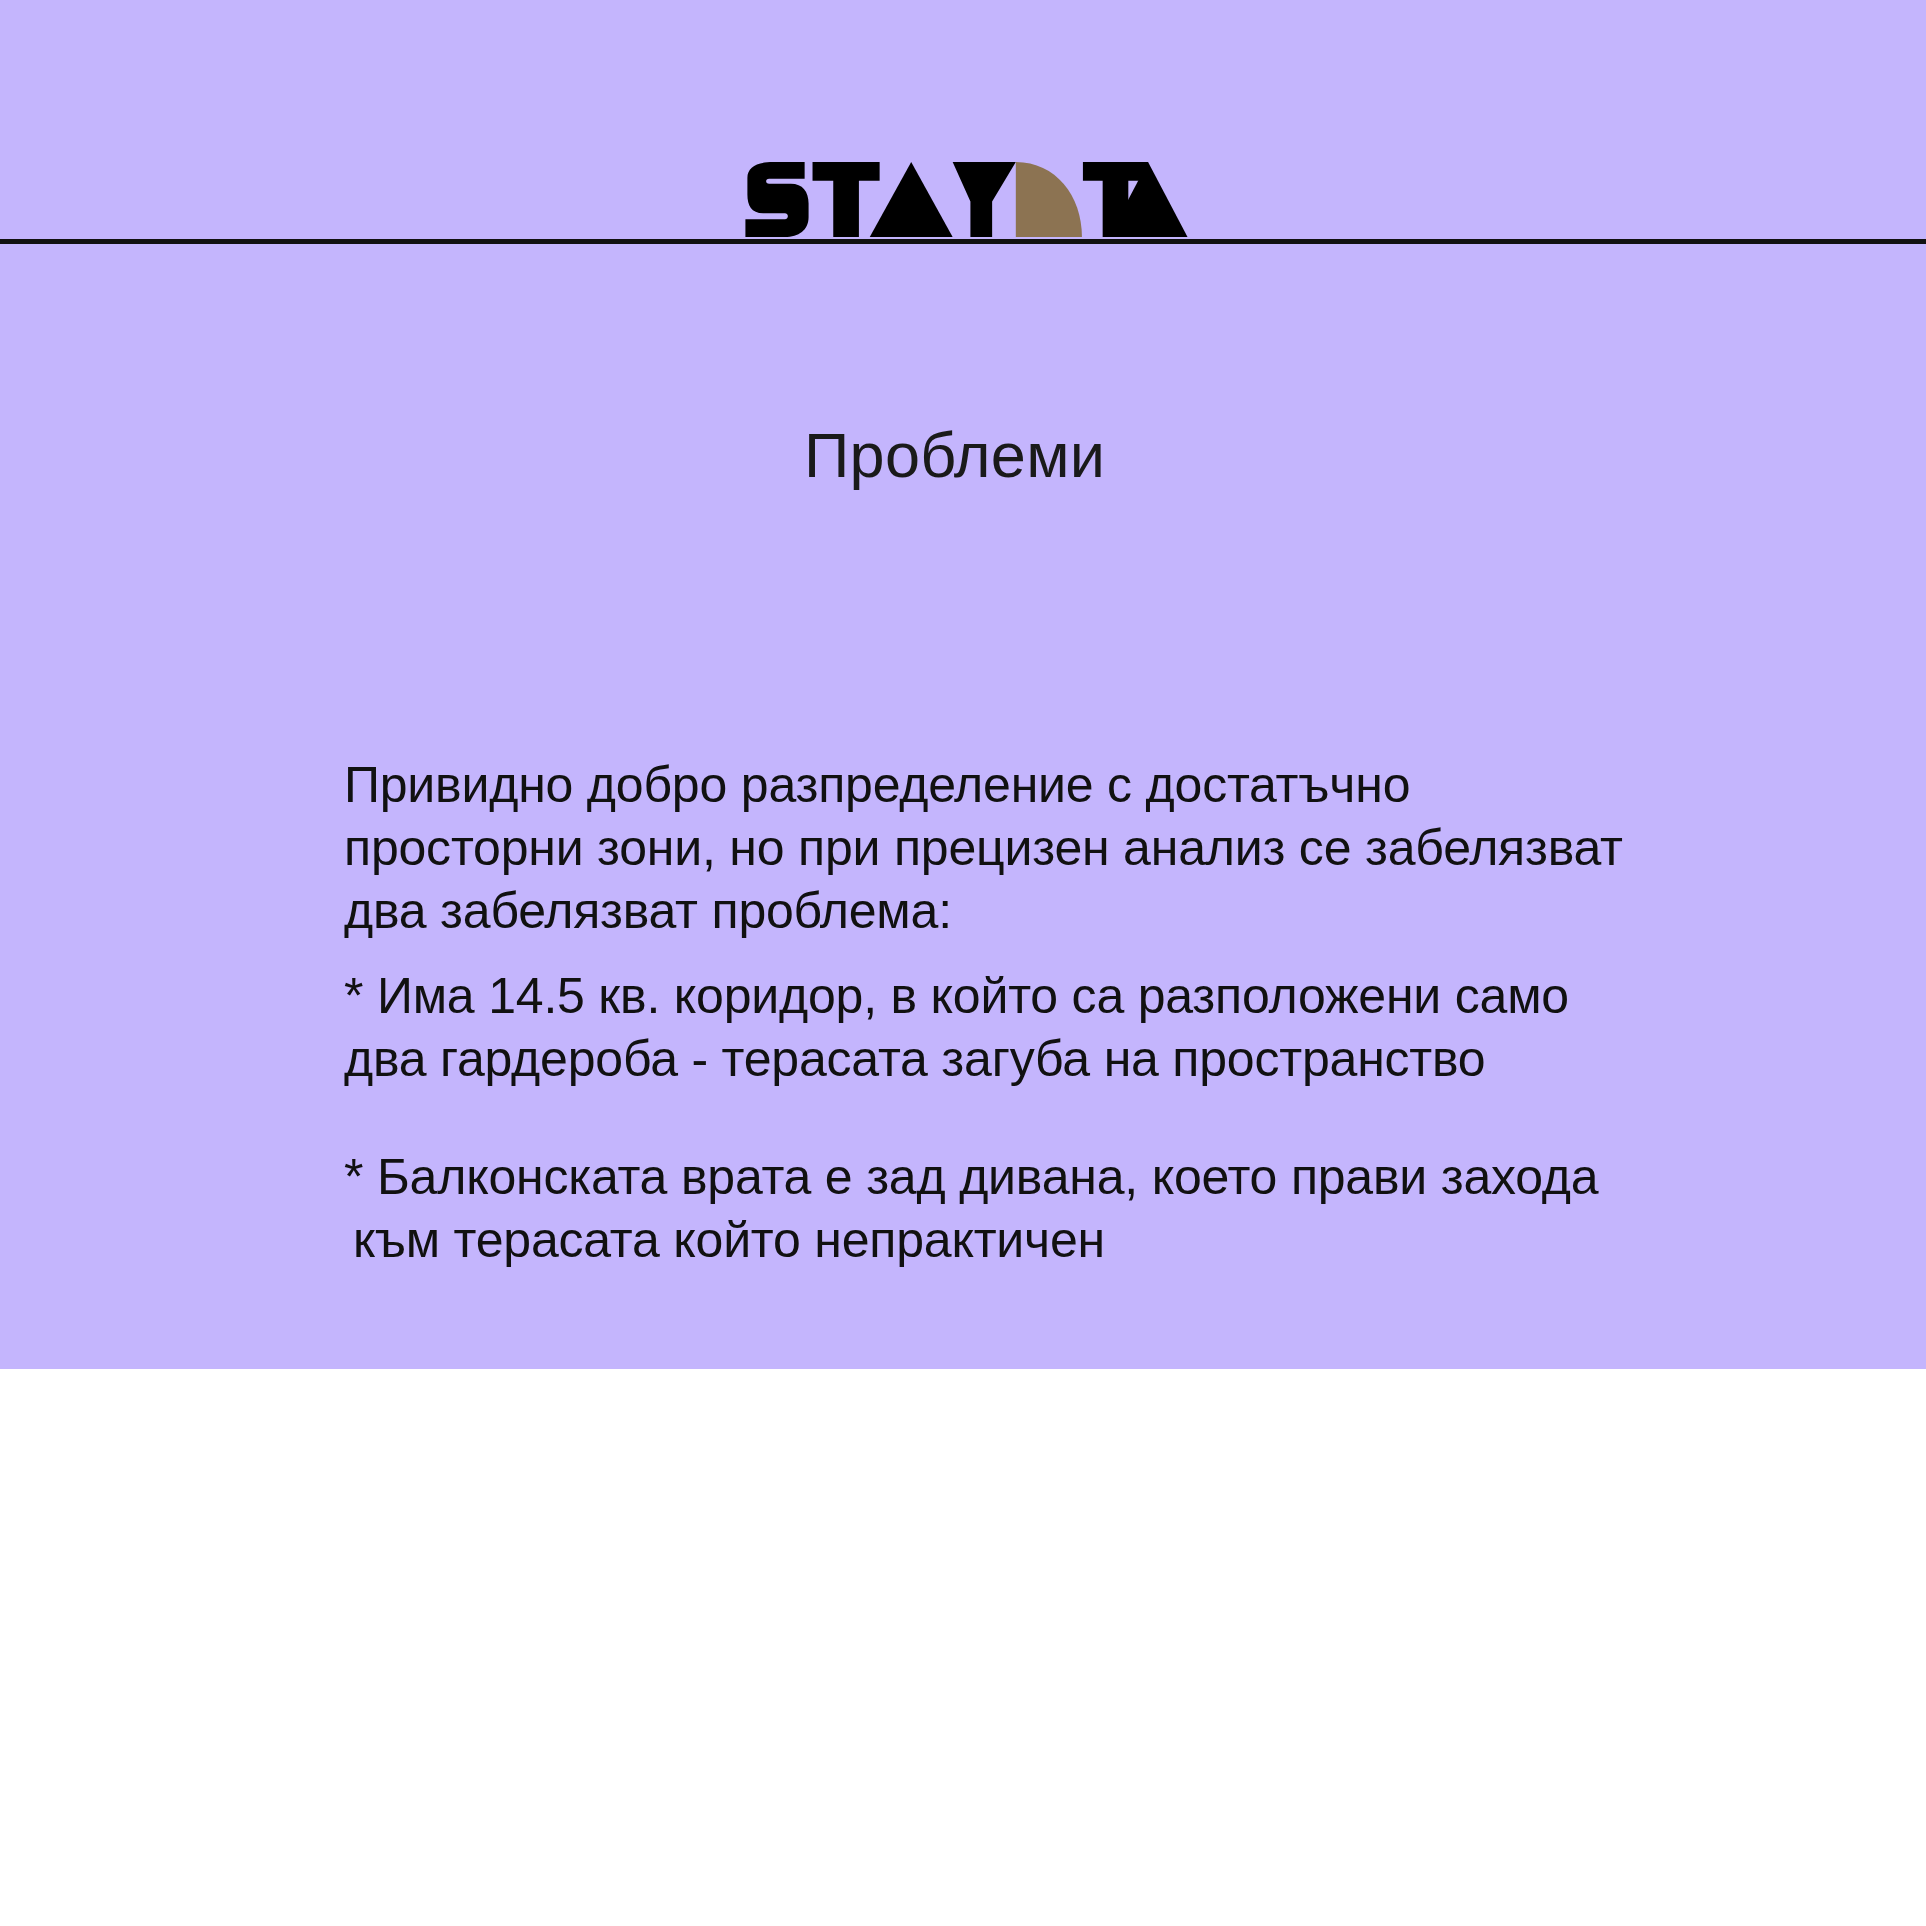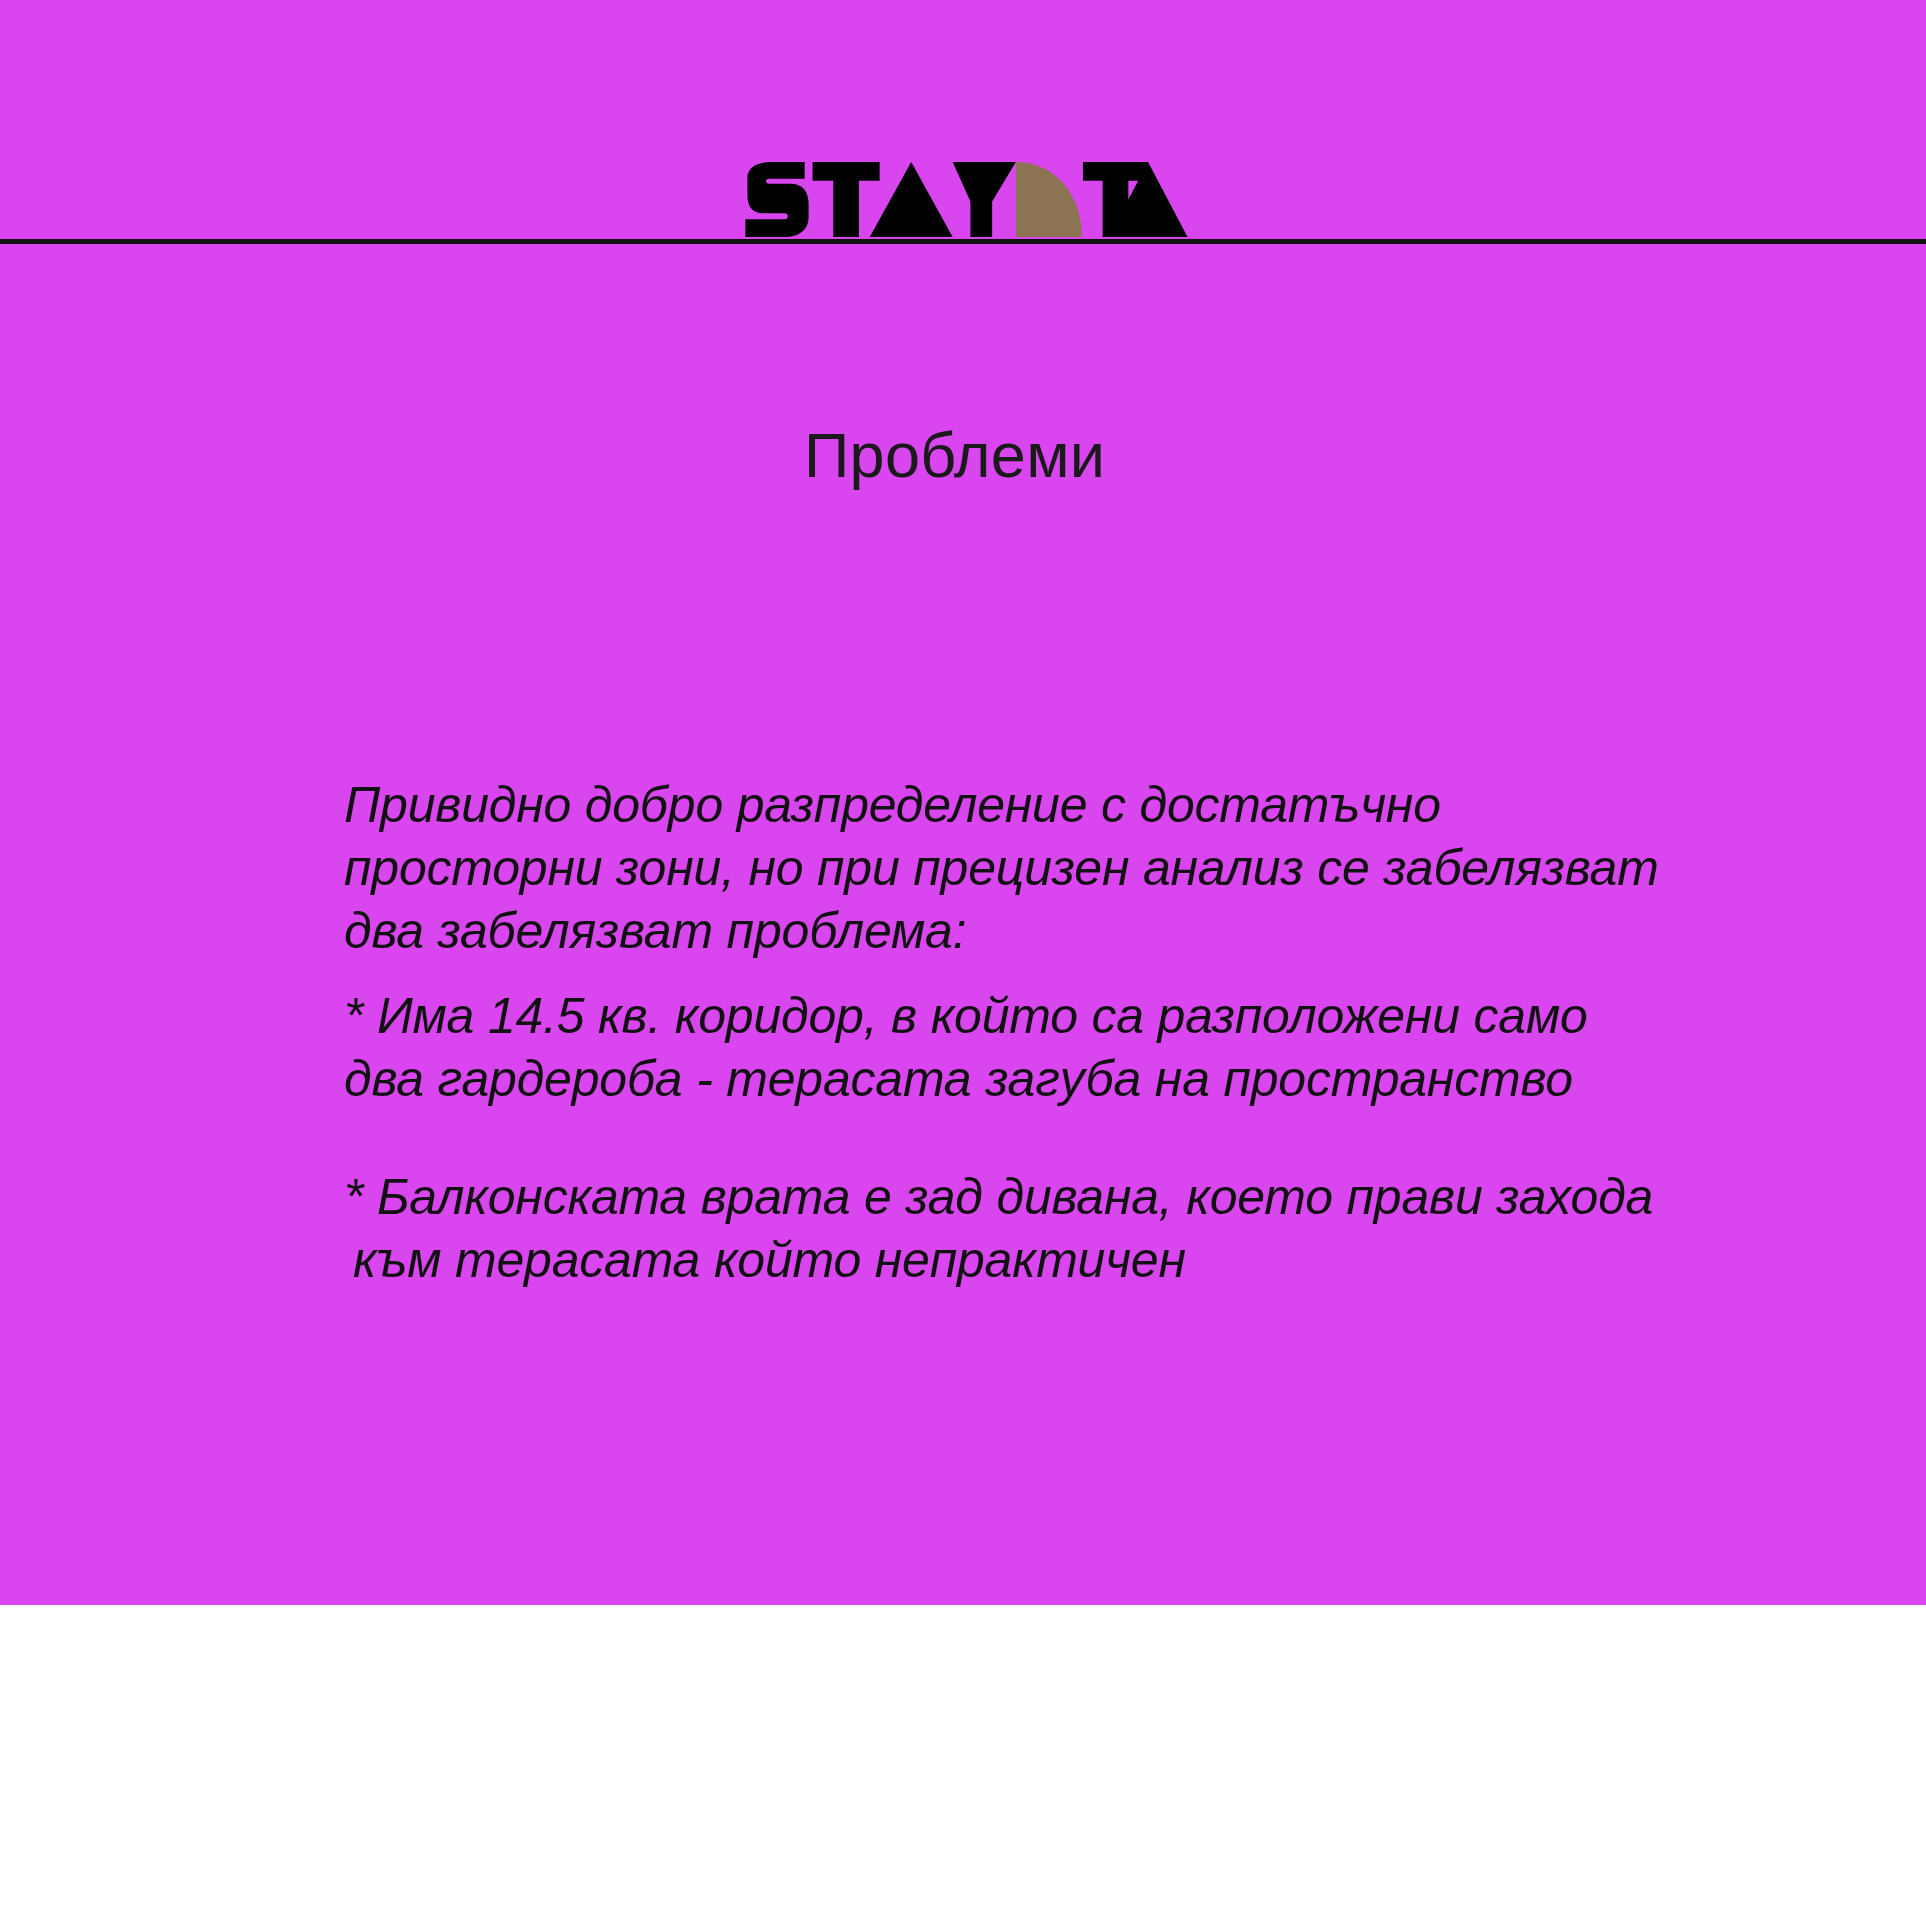--- a/index.html
+++ b/index.html
@@ -6,22 +6,22 @@
     margin: 0;
     padding: 0;
     background: #ffffff;
   }
   body {
     font-family: "Liberation Sans", sans-serif;
   }
   .page {
     position: relative;
     width: 1927px;
-    height: 1605px;
-    background: #d946ef;
+    height: 1369px;
+    background: #c4b5fd;
     overflow: hidden;
   }
 
   
   .header {
     position: absolute;
     left: 0;
     top: 0;
     width: 1927px;
     height: 245px;
@@ -57,23 +57,22 @@
     color: #1a1a1a;
     font-weight: 400;
     letter-spacing: 0.3px;
     white-space: nowrap;
   }
 
   
   .body-block {
     position: absolute;
     left: 344px;
-    top: 774px;
+    top: 754px;
     width: 1485px;
-    font-style: italic;
   }
   .para {
     font-size: 50px;
     line-height: 63px;
     color: #111111;
     font-weight: 400;
     letter-spacing: -0.2px;
     white-space: nowrap;
   }
   .para .ln { display: block; }

